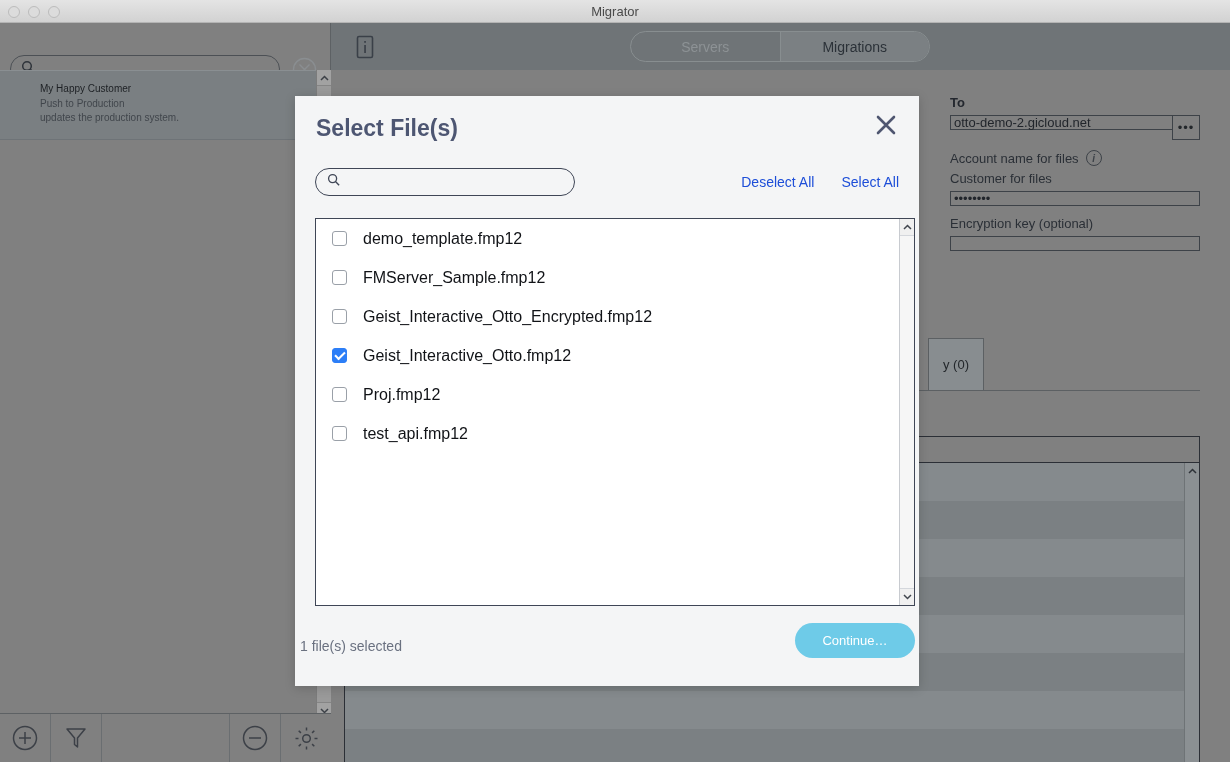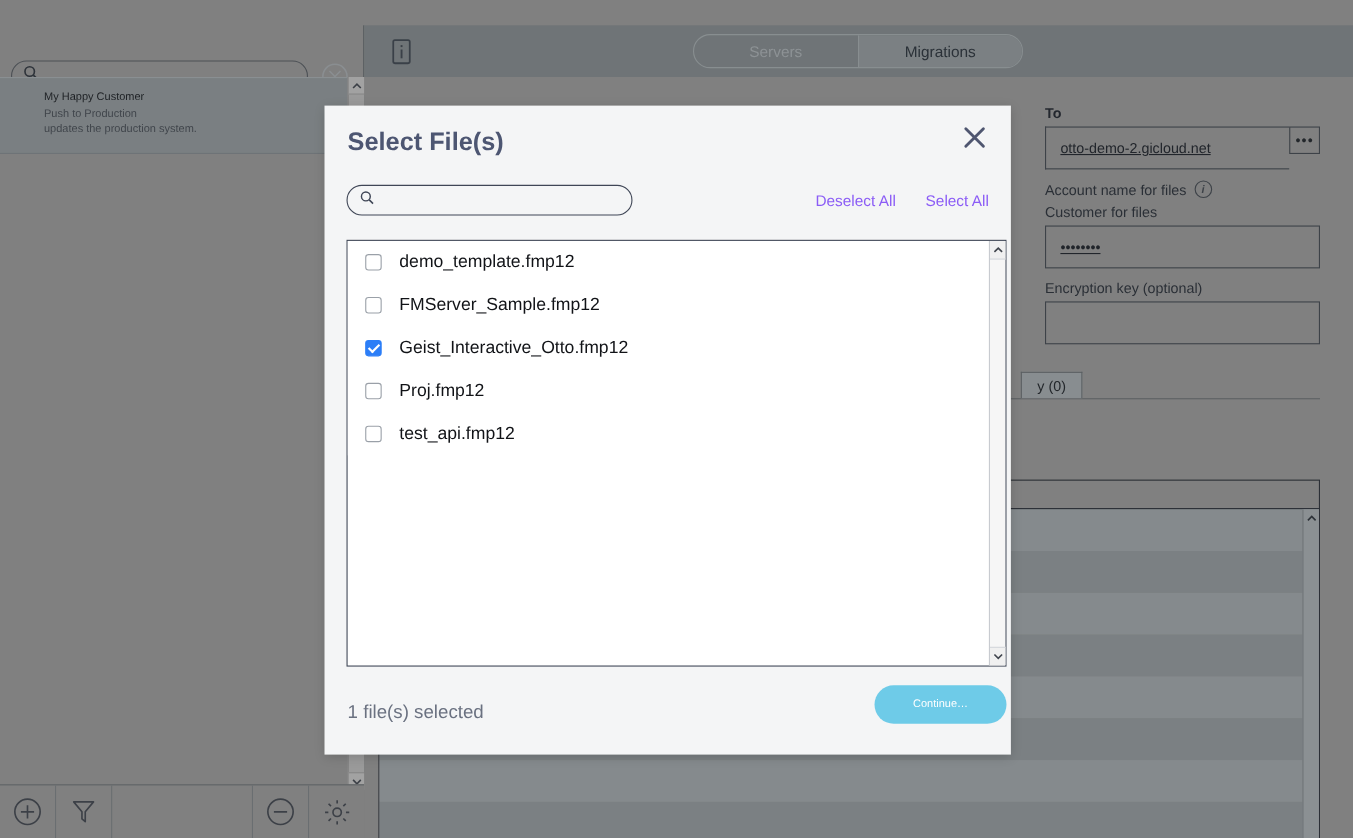--- a/index.html
+++ b/index.html
@@ -125,26 +125,26 @@
     width: 899px; height: 692px;
     background: #808080;
   }
   .panel-right {
     position: absolute; right: 30px; top: 25px;
     width: 250px;
   }
   .fl { font-size: 13px; color: #2a2f36; margin-bottom: 5px; }
   .fl.bold { font-weight: bold; color: #23272e; }
   .fi {
-    width: 250px; height: 39px;
+    width: 250px; height: 15px;
     border: 1px solid #3d4248; background: transparent;
     font-size: 13px; color: #21252b;
-    padding: 0 13px; line-height: 23px;
+    padding: 0 3px; line-height: 23px;
     margin-bottom: 10px;
-    display: flex; align-items: center; text-decoration: underline;
+    display: flex; align-items: center;
   }
   .fi-row { display: flex; margin-bottom: 10px; }
   .fi-row .fi { margin-bottom: 0; width: 222px; border-right: none; }
   .fi-btn {
     width: 28px; height: 25px;
     border: 1px solid #3d4248; background: transparent;
     display: flex; align-items: center; justify-content: center;
     font-size: 13px; color: #23272b; letter-spacing: 1px;
   }
   .label-row { display: flex; align-items: center; gap: 7px; margin-bottom: 5px; }
@@ -153,21 +153,21 @@
     border: 1.4px solid #3d4248;
     display: flex; align-items: center; justify-content: center;
     font-size: 10px; font-weight: bold; font-style: italic; color: #3d4248;
   }
   .tabstrip {
     position: absolute; left: 13px; top: 268px;
     display: flex; align-items: flex-end;
     border-bottom: 1px solid #5c6063; width: 856px;
   }
   .tab {
-    padding: 4px 14px; font-size: 13px; color: #23272b;
+    padding: 18px 14px; font-size: 13px; color: #23272b;
     background: #888d90;
     border: 1px solid #5c6063; border-bottom: none;
   }
   .subfield {
     position: absolute; left: 13px; top: 366px;
     width: 856px; height: 27px;
     border: 1px solid #2b2f36; background: transparent;
     display: flex; align-items: center; padding: 0 8px;
     font-size: 13px; color: #3f444b;
   }
@@ -217,21 +217,21 @@
   }
   .modal-search input {
     border: none; outline: none; background: transparent;
     font-size: 13px; color: #2b3040;
     width: 210px; margin-left: 7px;
   }
   .modal-actions {
     position: absolute; right: 20px; top: 72px;
     display: flex; align-items: center; gap: 27px; height: 28px;
   }
-  .link { font-size: 14px; color: #8b5cf6; cursor: pointer; }
+  .link { font-size: 14px; color: #1d4ed8; cursor: pointer; }
   .file-list {
     position: absolute; left: 20px; top: 122px;
     width: 600px; height: 388px;
     background: #ffffff;
     border: 1px solid #3f4656;
     overflow: hidden;
   }
   .file-rows { position: absolute; left: 0; top: 0; width: 585px; }
   .file-row {
     height: 39px;
@@ -264,37 +264,45 @@
     color: #41464e;
     border-bottom: 1px solid #d4d7dc;
     background: #f0f0f0;
   }
   .list-sb .arr.bot { position: absolute; bottom: 0; border-bottom: none; border-top: 1px solid #d4d7dc; }
   .modal-footer {
     position: absolute; left: 0; bottom: 0;
     width: 640px; height: 80px;
   }
   .sel-count {
-    position: absolute; left: 21px; top: 32px;
-    font-size: 17px; color: #6a7180;
+    position: absolute; left: 5px; top: 32px;
+    font-size: 14px; color: #6a7180;
   }
   .continue-btn {
     position: absolute; right: 20px; top: 17px;
     width: 120px; height: 35px;
     background: #6ecbe8; color: #ffffff;
     border: none; border-radius: 18px;
-    font-size: 10px; font-family: "Liberation Sans", sans-serif;
+    font-size: 13px; font-family: "Liberation Sans", sans-serif;
     cursor: pointer;
   }
 </style>
 </head>
 <body>
 
 <div class="app">
 
+  <div class="titlebar">
+    <div class="traffic">
+      <span class="dot"></span>
+      <span class="dot"></span>
+      <span class="dot"></span>
+    </div>
+    <div class="titlebar-title">Migrator</div>
+  </div>
 
   <div class="toolbar">
     <div class="info-btn tb-icon">
       <svg width="20" height="24" viewBox="0 0 20 24">
           <rect x="2.5" y="1.5" width="15" height="21" rx="1.5" fill="none" stroke="#3a4048" stroke-width="1.6"></rect>
           <rect x="9.2" y="6" width="1.7" height="1.8" fill="#3a4048"></rect>
           <rect x="9.2" y="10" width="1.7" height="8" fill="#3a4048"></rect>
         </svg>
     </div>
 
@@ -473,20 +481,24 @@
 
     <div class="file-list">
       <div class="file-rows" id="file-rows">
           <div class="file-row">
             <span class="cbx"></span>
             <span class="file-name">demo_template.fmp12</span>
           </div>
           <div class="file-row">
             <span class="cbx"></span>
             <span class="file-name">FMServer_Sample.fmp12</span>
+          </div>
+          <div class="file-row">
+            <span class="cbx"></span>
+            <span class="file-name">Geist_Interactive_Otto_Encrypted.fmp12</span>
           </div>
           <div class="file-row">
             <span class="cbx checked"></span>
             <span class="file-name">Geist_Interactive_Otto.fmp12</span>
           </div>
           <div class="file-row">
             <span class="cbx"></span>
             <span class="file-name">Proj.fmp12</span>
           </div>
           <div class="file-row">

